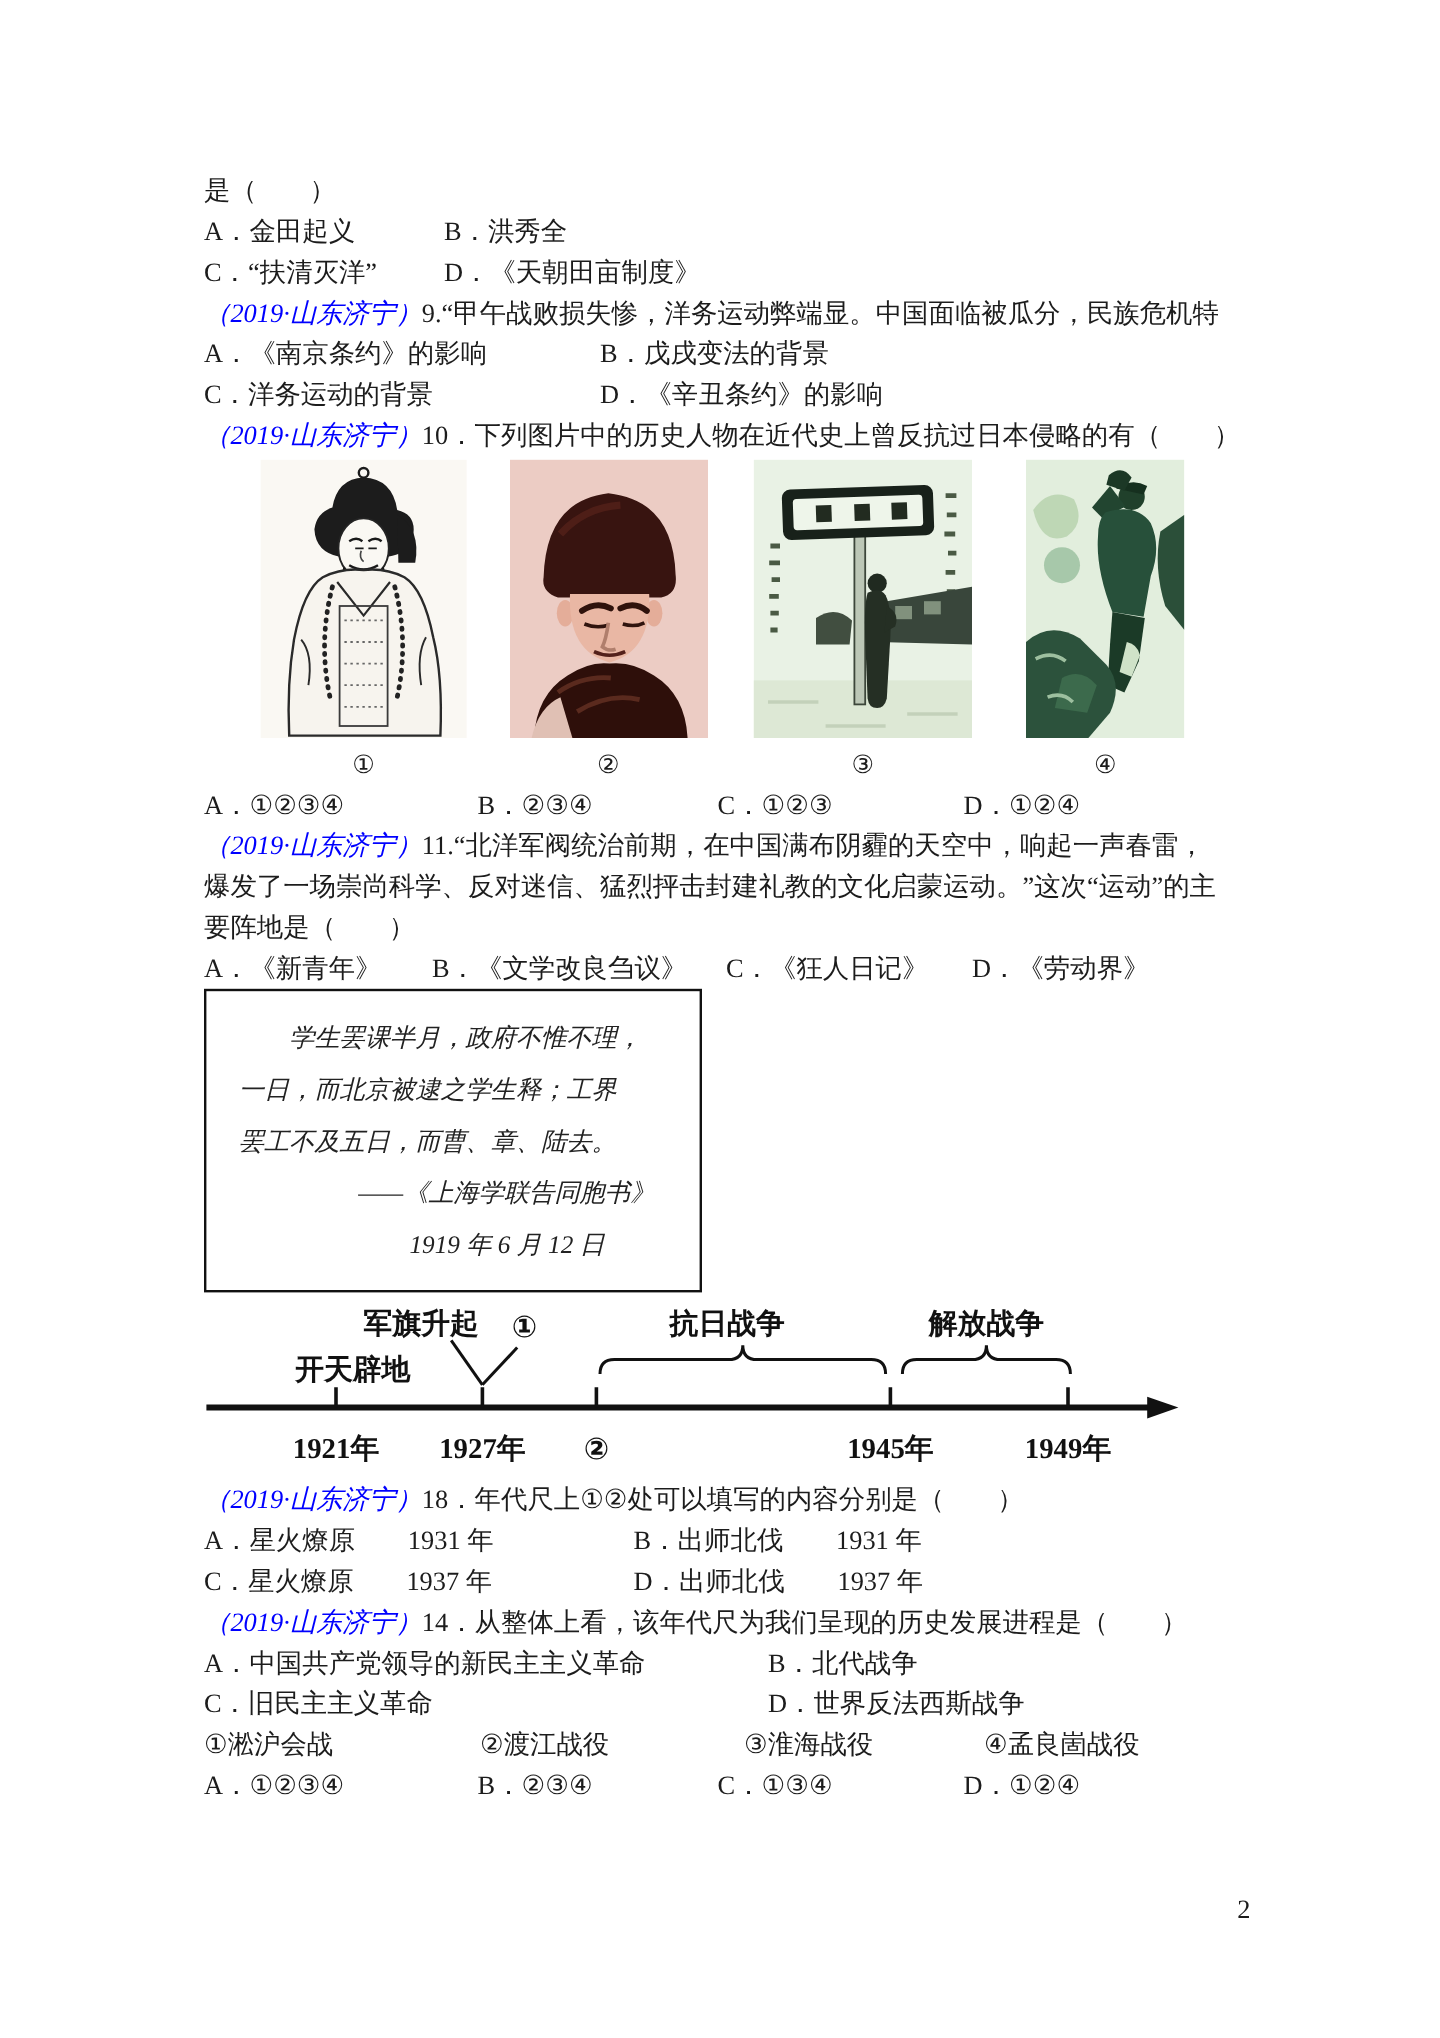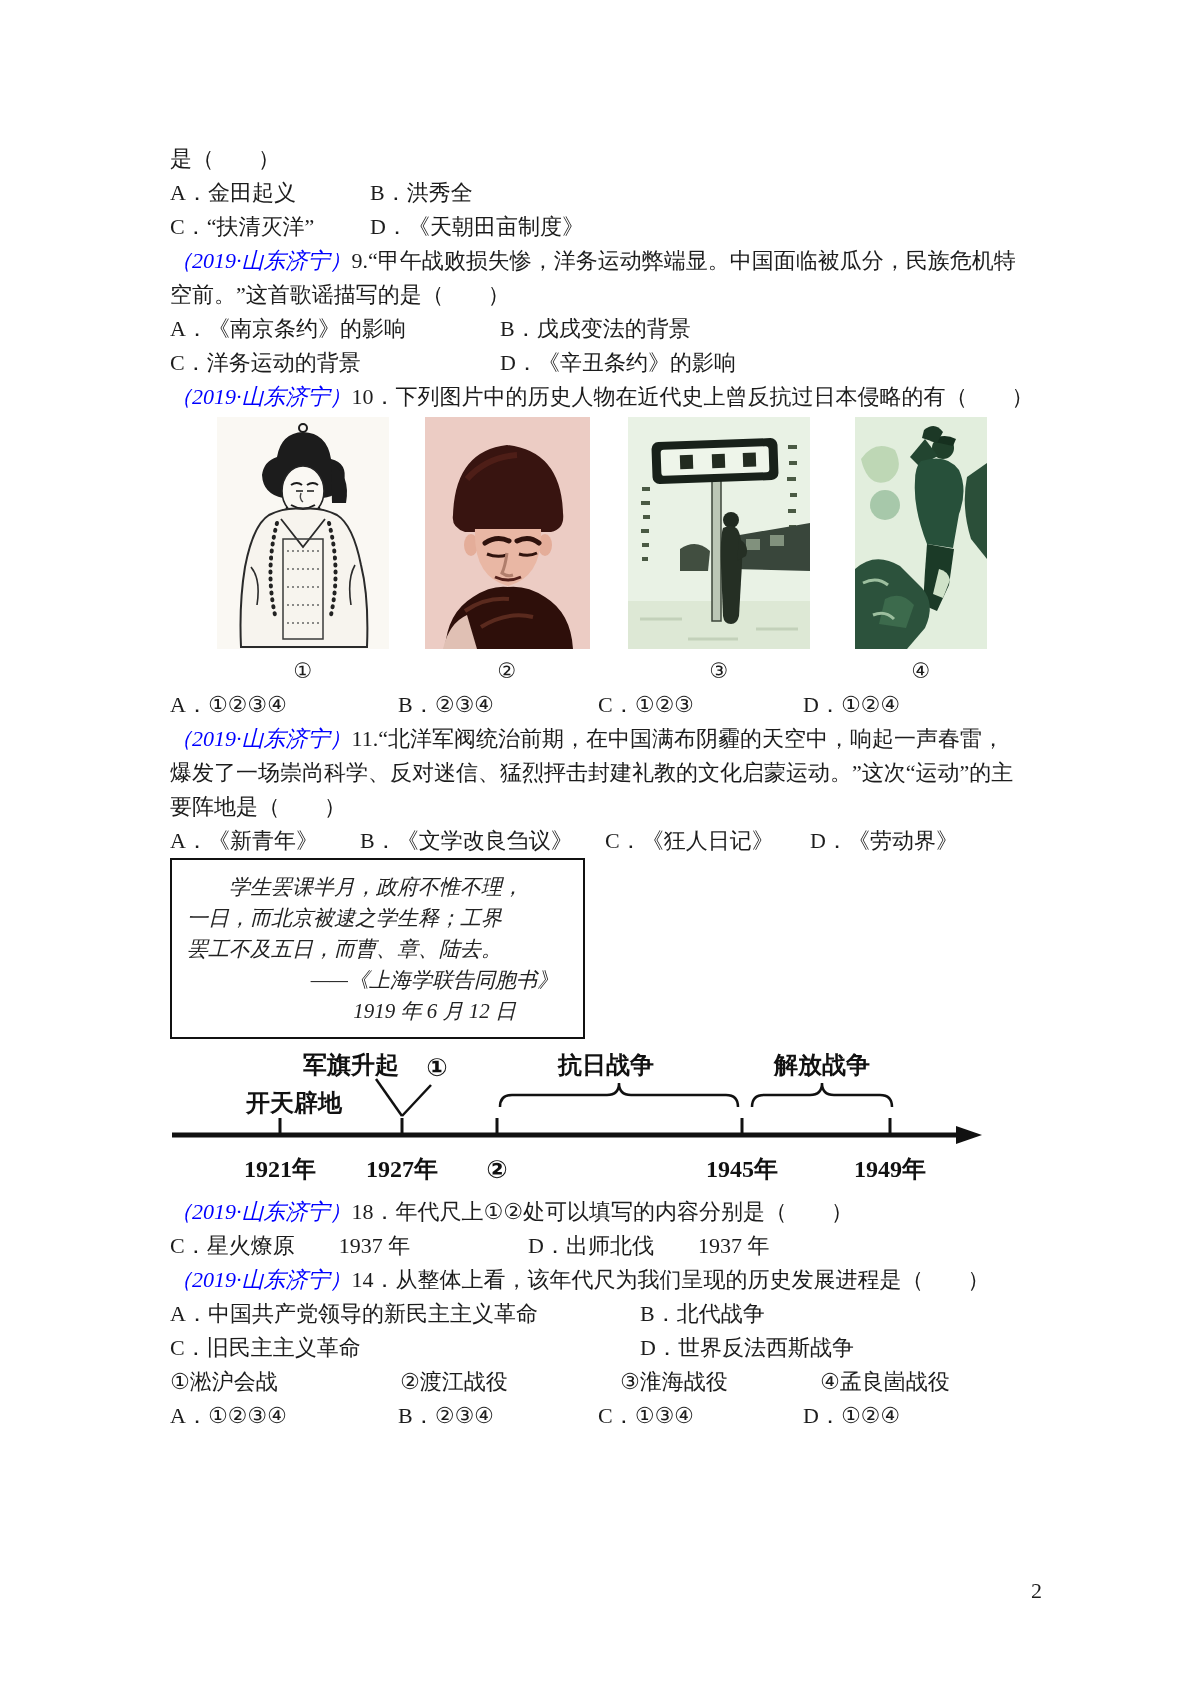--- a/index.html
+++ b/index.html
@@ -18,21 +18,21 @@
   .figs{position:relative;height:240px;}
   .fig{position:absolute;top:3px;}
   .fig svg{display:block;}
   .caps{position:relative;height:34px;line-height:34px;}
   .caps span{position:absolute;transform:translateX(-50%);font-family:"DejaVu Sans",sans-serif;font-size:21px;}
   
   .row12{display:flex;align-items:flex-start;}
   .col12{width:455px;flex:0 0 455px;}
   .qbox{flex:0 0 381px;border:2px solid #111;padding:12px 15px 10px 15px;
         font-style:italic;font-size:21px;line-height:31px;color:#222;}
-  .qbox p{margin:0;white-space:nowrap;}
+  .qbox p{margin:12px;white-space:nowrap;}
   .qbox .ind{text-indent:2em;}
   .qbox .attr{text-align:right;padding-right:10px;}
   .qbox .date{text-align:right;padding-right:52px;}
   
   .timeline{margin-top:4px;height:152px;}
   .timeline svg{display:block;}
   .tlb{font-weight:bold;font-size:24px;fill:#111;
        font-family:"Liberation Serif","DejaVu Serif","DejaVu Sans",serif;}
   .tlc{font-weight:bold;font-size:25px;fill:#111;font-family:"DejaVu Sans",sans-serif;}
   .pageno{position:absolute;right:158px;top:1578px;font-size:22px;color:#1c1c1c;}
@@ -41,21 +41,20 @@
 <body>
 
 <div class="page">
   <div class="content">
 
     <p class="line">是（　　）</p>
     <p class="line"><span class="col c200">A．金田起义</span><span>B．洪秀全</span></p>
     <p class="line"><span class="col c200">C．“扶清灭洋”</span><span>D．《天朝田亩制度》</span></p>
 
     <p class="line"><span class="src">（2019·山东济宁）</span><span>9.“甲午战败损失惨，洋务运动弊端显。中国面临被瓜分，民族危机特</span></p>
-    <p class="line">空前。”这首歌谣描写的是（　　）</p>
     <p class="line"><span class="col c330">A．《南京条约》的影响</span><span>B．戊戌变法的背景</span></p>
     <p class="line"><span class="col c330">C．洋务运动的背景</span><span>D．《辛丑条约》的影响</span></p>
 
     <p class="line"><span class="src">（2019·山东济宁）</span><span>10．下列图片中的历史人物在近代史上曾反抗过日本侵略的有（　　）</span></p>
 
     <div class="figs">
       <div class="fig" style="left:47px">
         <svg width="172" height="232" viewBox="0 0 172 232">
           <rect width="172" height="232" fill="#faf8f3"></rect>
           <circle cx="86" cy="11" r="4" fill="none" stroke="#1c1c1c" stroke-width="2"></circle>
@@ -179,20 +178,21 @@
         <text class="tlb" x="652" y="30" text-anchor="middle">解放战争</text>
         <text class="tlb" x="110" y="134" text-anchor="middle">1921年</text>
         <text class="tlb" x="232" y="134" text-anchor="middle">1927年</text>
         <text class="tlc" x="327" y="135" text-anchor="middle">②</text>
         <text class="tlb" x="572" y="134" text-anchor="middle">1945年</text>
         <text class="tlb" x="720" y="134" text-anchor="middle">1949年</text>
       </svg>
     </div>
 
     <p class="line"><span class="src">（2019·山东济宁）</span><span>18．年代尺上①②处可以填写的内容分别是（　　）</span></p>
+    <p class="line"><span class="col c358">A．星火燎原　　1931 年</span><span>B．出师北伐　　1931 年</span></p>
     <p class="line"><span class="col c358">C．星火燎原　　1937 年</span><span>D．出师北伐　　1937 年</span></p>
 
     <p class="line"><span class="src">（2019·山东济宁）</span><span>14．从整体上看，该年代尺为我们呈现的历史发展进程是（　　）</span></p>
     <p class="line"><span class="col c470">A．中国共产党领导的新民主主义革命</span><span>B．北代战争</span></p>
     <p class="line"><span class="col c470">C．旧民主主义革命</span><span>D．世界反法西斯战争</span></p>
 
     <p class="line"><span class="col c230">①淞沪会战</span><span class="col c220">②渡江战役</span><span class="col c200">③淮海战役</span><span>④孟良崮战役</span></p>
     <p class="line"><span class="col c228">A．①②③④</span><span class="col c200">B．②③④</span><span class="col c205">C．①③④</span><span>D．①②④</span></p>
 
   </div>

